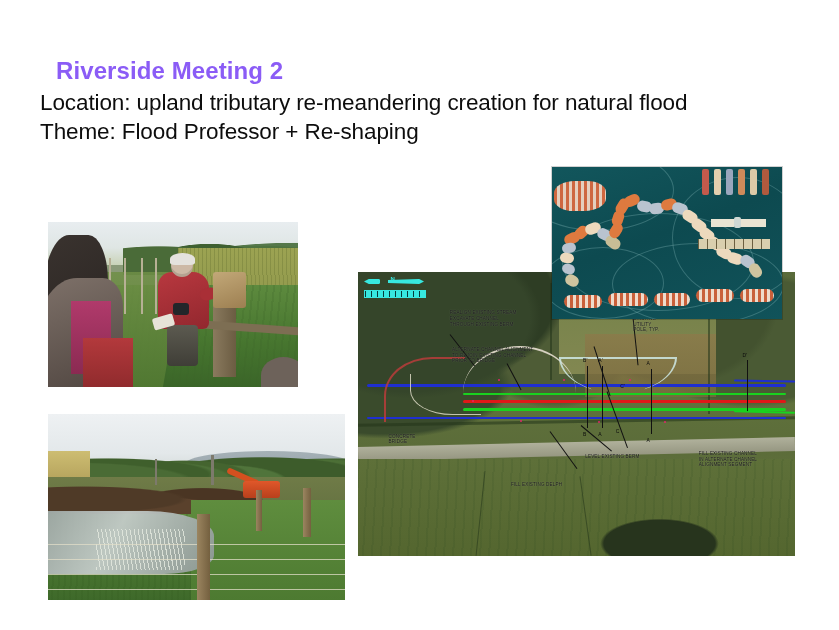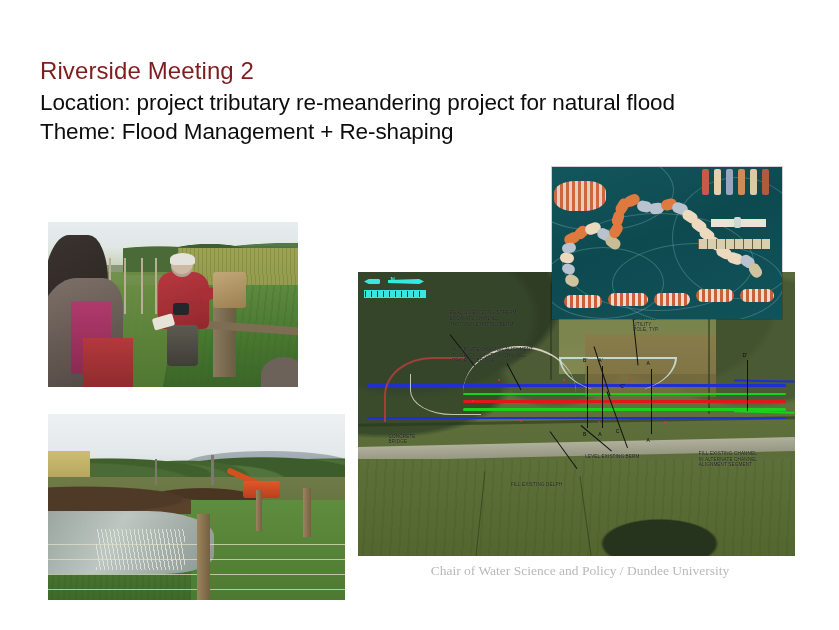--- a/index.html
+++ b/index.html
@@ -24,23 +24,23 @@
   
   .title-block {
     position: absolute;
     left: 40px;
     top: 56px;
     width: 760px;
   }
   .slide-title {
     font-size: 24px;
     line-height: 30px;
-    color: #7f1d1d;
-    font-weight: 400;
-    margin: 0 0 2px 0;
+    color: #8b5cf6;
+    font-weight: 700;
+    margin: 0 0 2px 16px;
     letter-spacing: 0.1px;
   }
   .slide-subtitle {
     font-size: 22.5px;
     line-height: 29px;
     color: #0d0d0d;
     font-weight: 400;
     margin: 0;
     letter-spacing: -0.1px;
   }
@@ -414,22 +414,22 @@
     margin: 2px 0 0 0;
   }
 </style>
 </head>
 <body>
 
 <div class="slide">
 
   <div class="title-block">
     <p class="slide-title">Riverside Meeting 2</p>
-    <p class="slide-subtitle">Location: project tributary re-meandering project for natural flood</p>
-    <p class="slide-subtitle">Theme:  Flood Management  + Re-shaping</p>
+    <p class="slide-subtitle">Location: upland tributary re-meandering creation for natural flood</p>
+    <p class="slide-subtitle">Theme:  Flood Professor  + Re-shaping</p>
   </div>
 
   <div class="photo" id="photo-field">
     <div class="layer">
       <div class="fp-sky"></div>
       <div class="fp-treeline"></div>
       <div class="fp-reeds"></div>
       <div class="fp-grass"></div>
       <div class="fp-path"></div>
       <div class="fp-fenceline">
@@ -620,16 +620,15 @@
       <div class="mm-legend-sw" style="left:174px;top:2px;background:#9aa6bd"></div>
       <div class="mm-legend-sw" style="left:186px;top:2px;background:#cf8a5a"></div>
       <div class="mm-legend-sw" style="left:198px;top:2px;background:#dccaa7"></div>
       <div class="mm-legend-sw" style="left:210px;top:2px;background:#b05a3e"></div>
       <div class="mm-northarrow"></div>
       <div class="mm-ruler"></div>
     </div>
   </div>
 
   <div class="caption-wrap">
-    <p class="caption-sub">Chair of Water Science and Policy / Dundee University</p>
   </div>
 
 </div>
 
 </body></html>

